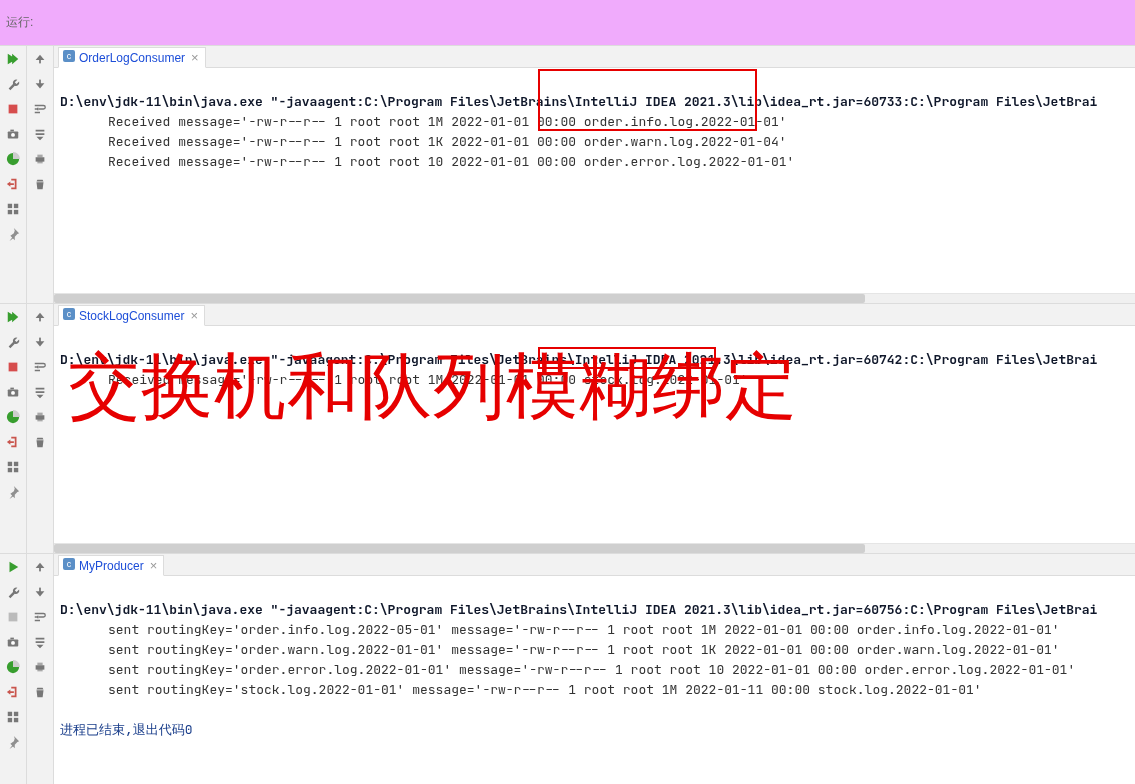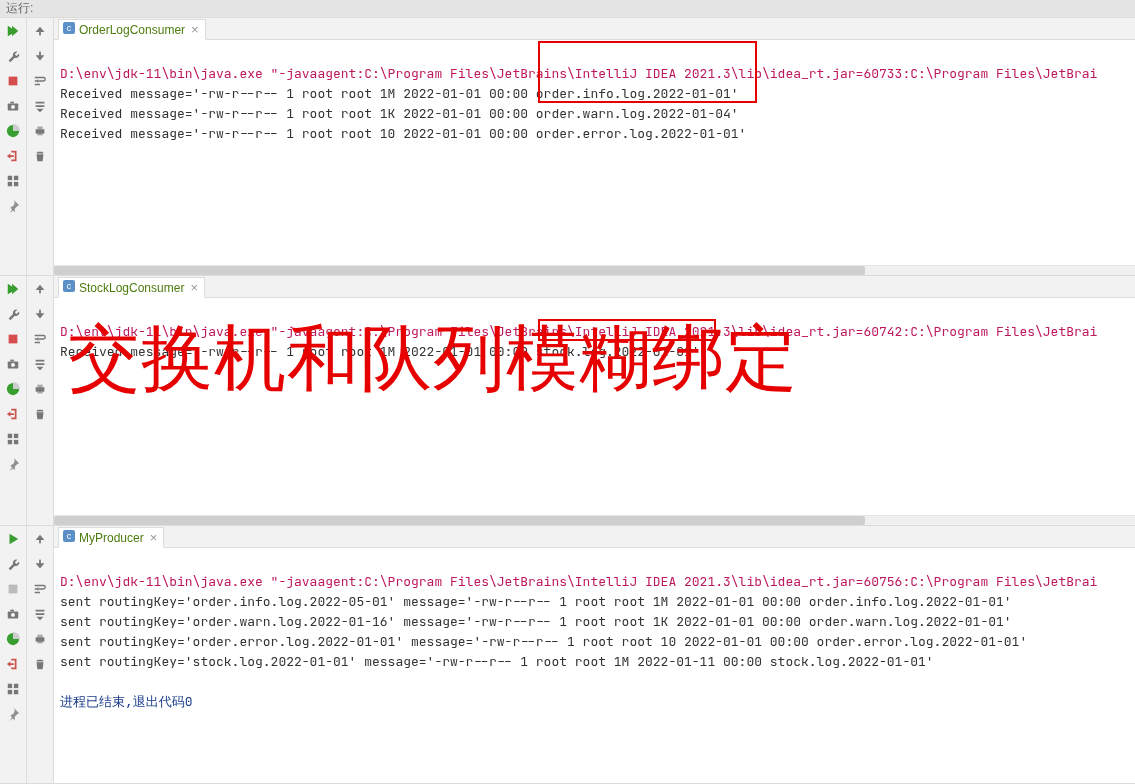--- a/index.html
+++ b/index.html
@@ -6,25 +6,25 @@
     body {
       font-family: "Microsoft YaHei", "Segoe UI", sans-serif;
       font-size: 12px;
       background: #fff;
       width: 1135px;
       height: 784px;
       overflow: hidden;
       color: #333;
     }
     .run-label {
-      padding: 0 6px;
+      padding: 14px 6px;
       font-size: 12px;
       color: #666;
       border-bottom: 1px solid #dcdcdc;
-      background:#e5e5e5;
+      background:#f0abfc;
     }
     .panel {
       display: flex;
       border-bottom: 1px solid #dcdcdc;
     }
     .panel.top { height: 258px; }
     .panel.mid { height: 250px; }
     .panel.bot { height: 258px; }
     .toolbar-col {
       width: 27px;
@@ -71,34 +71,34 @@
       gap: 4px;
       padding: 2px 4px;
       background: #fff;
       border: 1px solid #dcdcdc;
       border-bottom: 1px solid #fff;
       height: 21px;
       position: relative;
       top: 1px;
     }
     .tab .file-icon svg{ width:12px; height:12px; }
-    .tab-label { color: #4d7c0f; }
+    .tab-label { color: #1d4ed8; }
     .tab-close { color: #999; font-size: 13px; cursor: pointer; padding:0 2px; }
     .console {
       flex: 1;
       overflow: hidden;
       font-family: "JetBrains Mono", Consolas, monospace;
       font-size: 13px;
       line-height: 20px;
       padding: 4px 6px;
       white-space: pre;
       position: relative;
     }
-    .cmd-line { color: #be185d; }
-    .out-line { color: #333; }
+    .cmd-line { color: #0f172a; font-weight: bold; }
+    .out-line { color: #333; margin-left: 48px; }
     .exit-line { color: #1a3e8b; margin-top: 20px; }
     .hscroll {
       height: 10px;
       background: #f0f0f0;
       border-top: 1px solid #e5e5e5;
       position: relative;
     }
     .hscroll-thumb{
       position:absolute; left:0; top:0; height:100%; width:75%;
       background:#cfcfcf; border-radius:2px;
@@ -441,20 +441,20 @@
               <rect width="12" height="12" rx="2" fill="#5b8fc7"></rect>
               <text x="6" y="9" text-anchor="middle" font-size="9" fill="#fff" font-family="sans-serif">c</text>
             </svg></span>
         <span class="tab-label">MyProducer</span>
         <span class="tab-close">×</span>
       </div>
     </div>
     <div class="console">
 <span class="cmd-line">D:\env\jdk-11\bin\java.exe "-javaagent:C:\Program Files\JetBrains\IntelliJ IDEA 2021.3\lib\idea_rt.jar=60756:C:\Program Files\JetBrai</span>
 <span class="out-line">sent routingKey='order.info.log.2022-05-01' message='-rw-r--r-- 1 root root 1M 2022-01-01 00:00 order.info.log.2022-01-01'</span>
-<span class="out-line">sent routingKey='order.warn.log.2022-01-16' message='-rw-r--r-- 1 root root 1K 2022-01-01 00:00 order.warn.log.2022-01-01'</span>
+<span class="out-line">sent routingKey='order.warn.log.2022-01-01' message='-rw-r--r-- 1 root root 1K 2022-01-01 00:00 order.warn.log.2022-01-01'</span>
 <span class="out-line">sent routingKey='order.error.log.2022-01-01' message='-rw-r--r-- 1 root root 10 2022-01-01 00:00 order.error.log.2022-01-01'</span>
 <span class="out-line">sent routingKey='stock.log.2022-01-01' message='-rw-r--r-- 1 root root 1M 2022-01-11 00:00 stock.log.2022-01-01'</span>
 
 <span class="exit-line">进程已结束,退出代码0</span>
     </div>
   </div>
 </div>
 
 </body></html>

